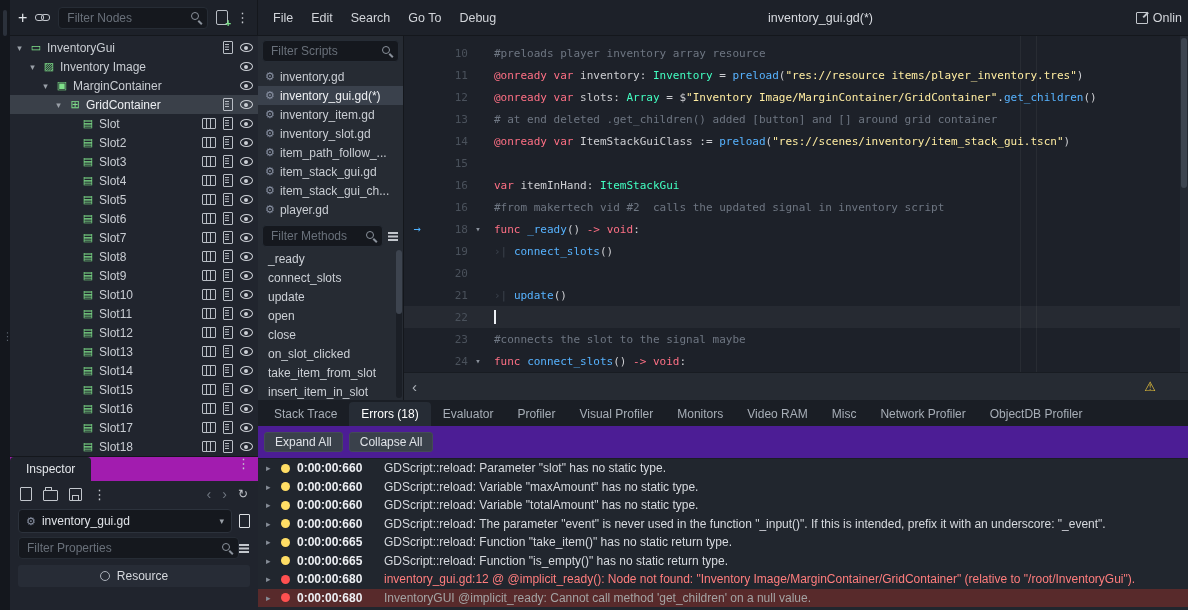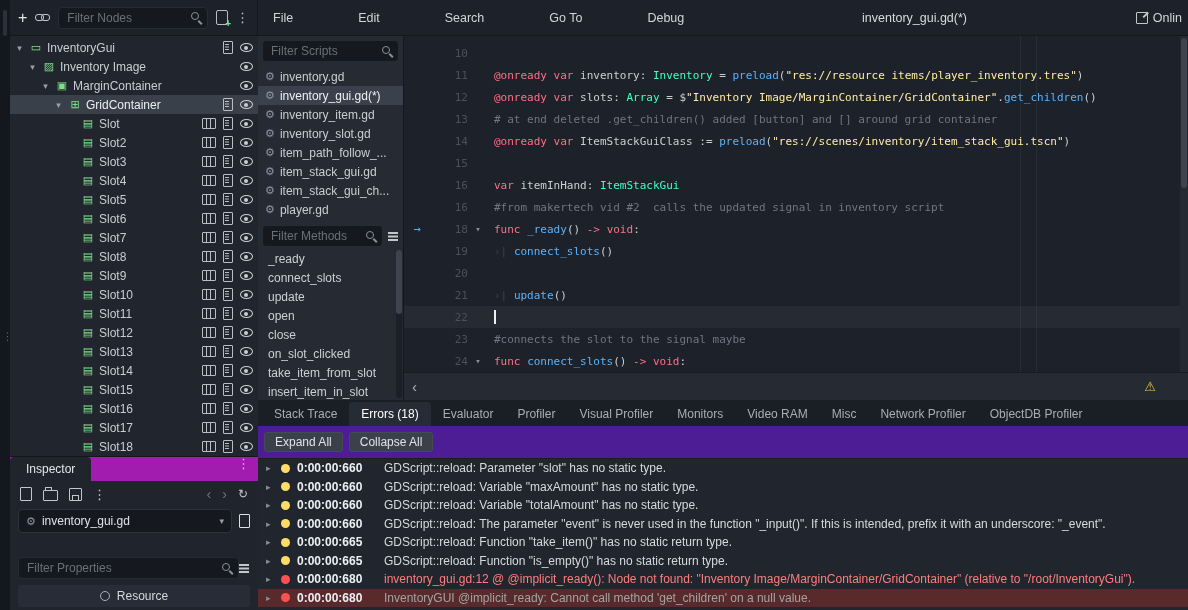--- a/index.html
+++ b/index.html
@@ -65,21 +65,21 @@
   .i-save::after{content:"";position:absolute;left:2px;bottom:0;width:5px;height:4px;border:1px solid #c3c7cd;border-bottom:0;}
   .tspacer{flex:1;}
   .navarr{color:#6f7680;font-size:14px;line-height:1;}
   .hist{color:#c3c7cd;font-size:12px;}
   .insp-pickerrow{display:flex;align-items:center;gap:7px;padding:2px 8px;height:28px;box-sizing:border-box;}
   .picker{flex:1;display:flex;align-items:center;gap:6px;background:#15181e;border:1px solid #2c323c;border-radius:4px;height:24px;padding:0 7px;box-sizing:border-box;min-width:0;}
   .picker .gearg{color:#8b93a5;font-size:11px;line-height:1;}
   .pname{flex:1;font-size:12px;color:#dfe2e7;white-space:nowrap;overflow:hidden;}
   .chev{color:#9aa0a8;font-size:9px;}
   .i-doc{width:9px;height:12px;border:1px solid #dde0e4;border-radius:1px;}
-  .insp-filterrow{display:flex;align-items:center;gap:0;padding:2px 8px;height:26px;box-sizing:border-box;margin-top:20px;}
+  .insp-filterrow{display:flex;align-items:center;gap:0;padding:2px 8px;height:26px;box-sizing:border-box;}
   .i-sort{position:relative;width:11px;height:10px;}
   .i-sort::before{content:"";position:absolute;left:0;top:1px;width:10px;height:1.5px;background:#c3c7cd;box-shadow:0 3.5px 0 #c3c7cd,0 7px 0 #c3c7cd;}
   .insp-section{margin:4px 8px;background:#272c36;border-radius:3px;height:22px;display:flex;align-items:center;justify-content:center;gap:7px;font-size:12px;color:#d5d8dd;}
   .rescircle{width:10px;height:10px;border:1.5px solid #aab0b9;border-radius:50%;box-sizing:border-box;}
   
   #scripts{position:absolute;left:258px;top:36px;width:146px;height:364px;background:#262b33;border-right:1px solid #14171c;box-sizing:border-box;display:flex;flex-direction:column;}
   .pad{margin:4px;}
   #script-list{padding:1px 0;}
   .srow{display:flex;align-items:center;gap:5px;height:19px;padding:0 7px;font-size:12px;color:#c9cdd3;white-space:nowrap;overflow:hidden;}
   .srow .gearg{color:#8b93a5;font-size:11px;line-height:1;flex:none;}
@@ -144,21 +144,21 @@
     <div class="searchbox grow">
       <input placeholder="Filter Nodes" style="">
       <span class="i-search"></span>
     </div>
     <span class="i-attach">
         <span class="plus-mini">+</span>
       </span>
     <span class="kebab">⋮</span>
   </div>
   <div class="menubar">
-    <div id="menus" style="display:flex;align-items:center;gap:47px;">
+    <div id="menus" style="display:flex;align-items:center;">
         <span class="menu">File</span>
         <span class="menu">Edit</span>
         <span class="menu">Search</span>
         <span class="menu">Go To</span>
         <span class="menu">Debug</span>
       </div>
     <div class="mb-spacer"></div>
     <span class="mb-title">inventory_gui.gd(*)</span>
     <div class="mb-spacer"></div>
     <div class="online">
@@ -483,21 +483,21 @@
     <div class="mscroll">
         <div class="mthumb"></div>
       </div>
   </div>
 </div>
 
 <div id="editor">
   <div class="vguide g1"></div>
   <div class="vguide g2"></div>
   <div id="code-lines">
-      <div class="cline"><span class="gmark"></span><span class="lnum">10</span><span class="gfold"></span></div>
+      <div class="cline"><span class="gmark"></span><span class="lnum">10</span><span class="gfold"></span><span class="ctext"><span class="sg-c">#preloads player inventory array resource</span></span></div>
       <div class="cline"><span class="gmark"></span><span class="lnum">11</span><span class="gfold"></span><span class="ctext"><span class="sg-a">@onready</span><span class="sg-p"> </span><span class="sg-k">var</span><span class="sg-p"> inventory: </span><span class="sg-t">Inventory</span><span class="sg-p"> = </span><span class="sg-f">preload</span><span class="sg-p">(</span><span class="sg-s">"res://resource items/player_inventory.tres"</span><span class="sg-p">)</span></span></div>
       <div class="cline"><span class="gmark"></span><span class="lnum">12</span><span class="gfold"></span><span class="ctext"><span class="sg-a">@onready</span><span class="sg-p"> </span><span class="sg-k">var</span><span class="sg-p"> slots: </span><span class="sg-t">Array</span><span class="sg-p"> = $</span><span class="sg-s">"Inventory Image/MarginContainer/GridContainer"</span><span class="sg-p">.</span><span class="sg-f">get_children</span><span class="sg-p">()</span></span></div>
       <div class="cline"><span class="gmark"></span><span class="lnum">13</span><span class="gfold"></span><span class="ctext"><span class="sg-c"># at end deleted .get_children() added [button] and [] around grid container</span></span></div>
       <div class="cline"><span class="gmark"></span><span class="lnum">14</span><span class="gfold"></span><span class="ctext"><span class="sg-a">@onready</span><span class="sg-p"> </span><span class="sg-k">var</span><span class="sg-p"> ItemStackGuiClass := </span><span class="sg-f">preload</span><span class="sg-p">(</span><span class="sg-s">"res://scenes/inventory/item_stack_gui.tscn"</span><span class="sg-p">)</span></span></div>
       <div class="cline"><span class="gmark"></span><span class="lnum">15</span><span class="gfold"></span><span class="ctext"></span></div>
       <div class="cline"><span class="gmark"></span><span class="lnum">16</span><span class="gfold"></span><span class="ctext"><span class="sg-k">var</span><span class="sg-p"> itemInHand: </span><span class="sg-t">ItemStackGui</span></span></div>
       <div class="cline"><span class="gmark"></span><span class="lnum">16</span><span class="gfold"></span><span class="ctext"><span class="sg-c">#from makertech vid #2  calls the updated signal in inventory script</span></span></div>
       <div class="cline"><span class="gmark">→</span><span class="lnum">18</span><span class="gfold">▾</span><span class="ctext"><span class="sg-k">func</span><span class="sg-p"> </span><span class="sg-f">_ready</span><span class="sg-p">() </span><span class="sg-k">-&gt;</span><span class="sg-p"> </span><span class="sg-k">void</span><span class="sg-p">:</span></span></div>
       <div class="cline"><span class="gmark"></span><span class="lnum">19</span><span class="gfold"></span><span class="ctext"><span class="sg-w">›|</span><span class="sg-p"> </span><span class="sg-f">connect_slots</span><span class="sg-p">()</span></span></div>
       <div class="cline"><span class="gmark"></span><span class="lnum">20</span><span class="gfold"></span></div>

